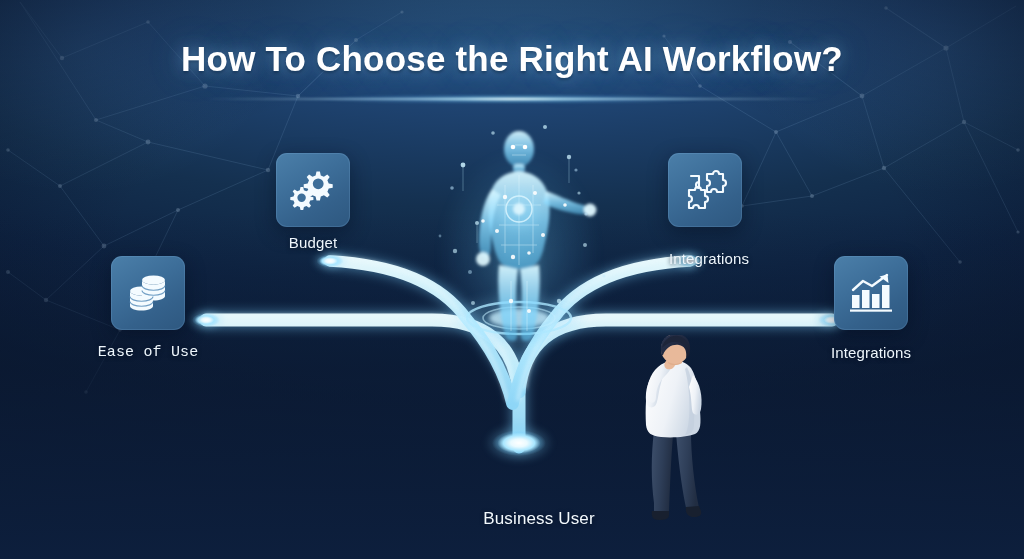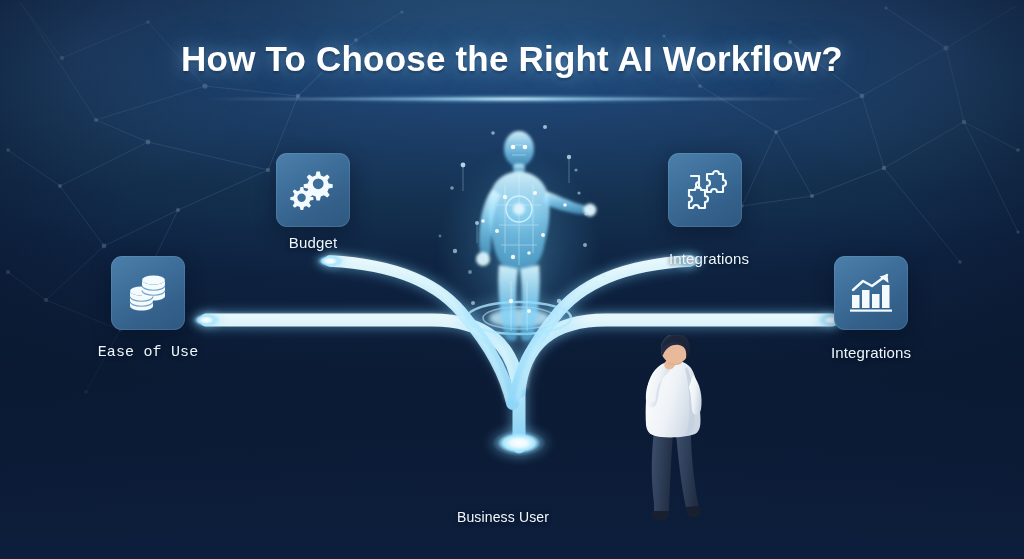--- a/index.html
+++ b/index.html
@@ -104,22 +104,23 @@
   .cap{
     position:absolute;
     transform:translate(-50%,0);
     white-space:nowrap;
     color:#eef6fc;
     font-size:15px;
     letter-spacing:.15px;
     text-shadow:0 1px 4px rgba(4,16,36,.85);
   }
   .cap-big{
-    font-size:14px;
+    font-size:17px;
     color:#f3f9fd;
+    margin-left:36px;
   }
 
   
   .holo{ position:absolute; left:519px; top:230px; transform:translate(-50%,-50%); pointer-events:none; }
   .holo-glow{
     position:absolute; left:519px; top:250px; transform:translate(-50%,-50%);
     width:230px; height:290px;
     background:radial-gradient(48% 50% at 50% 52%, rgba(120,215,255,.30) 0%, rgba(100,195,250,.13) 42%, rgba(90,180,245,0) 74%);
     filter:blur(4px);
   }

